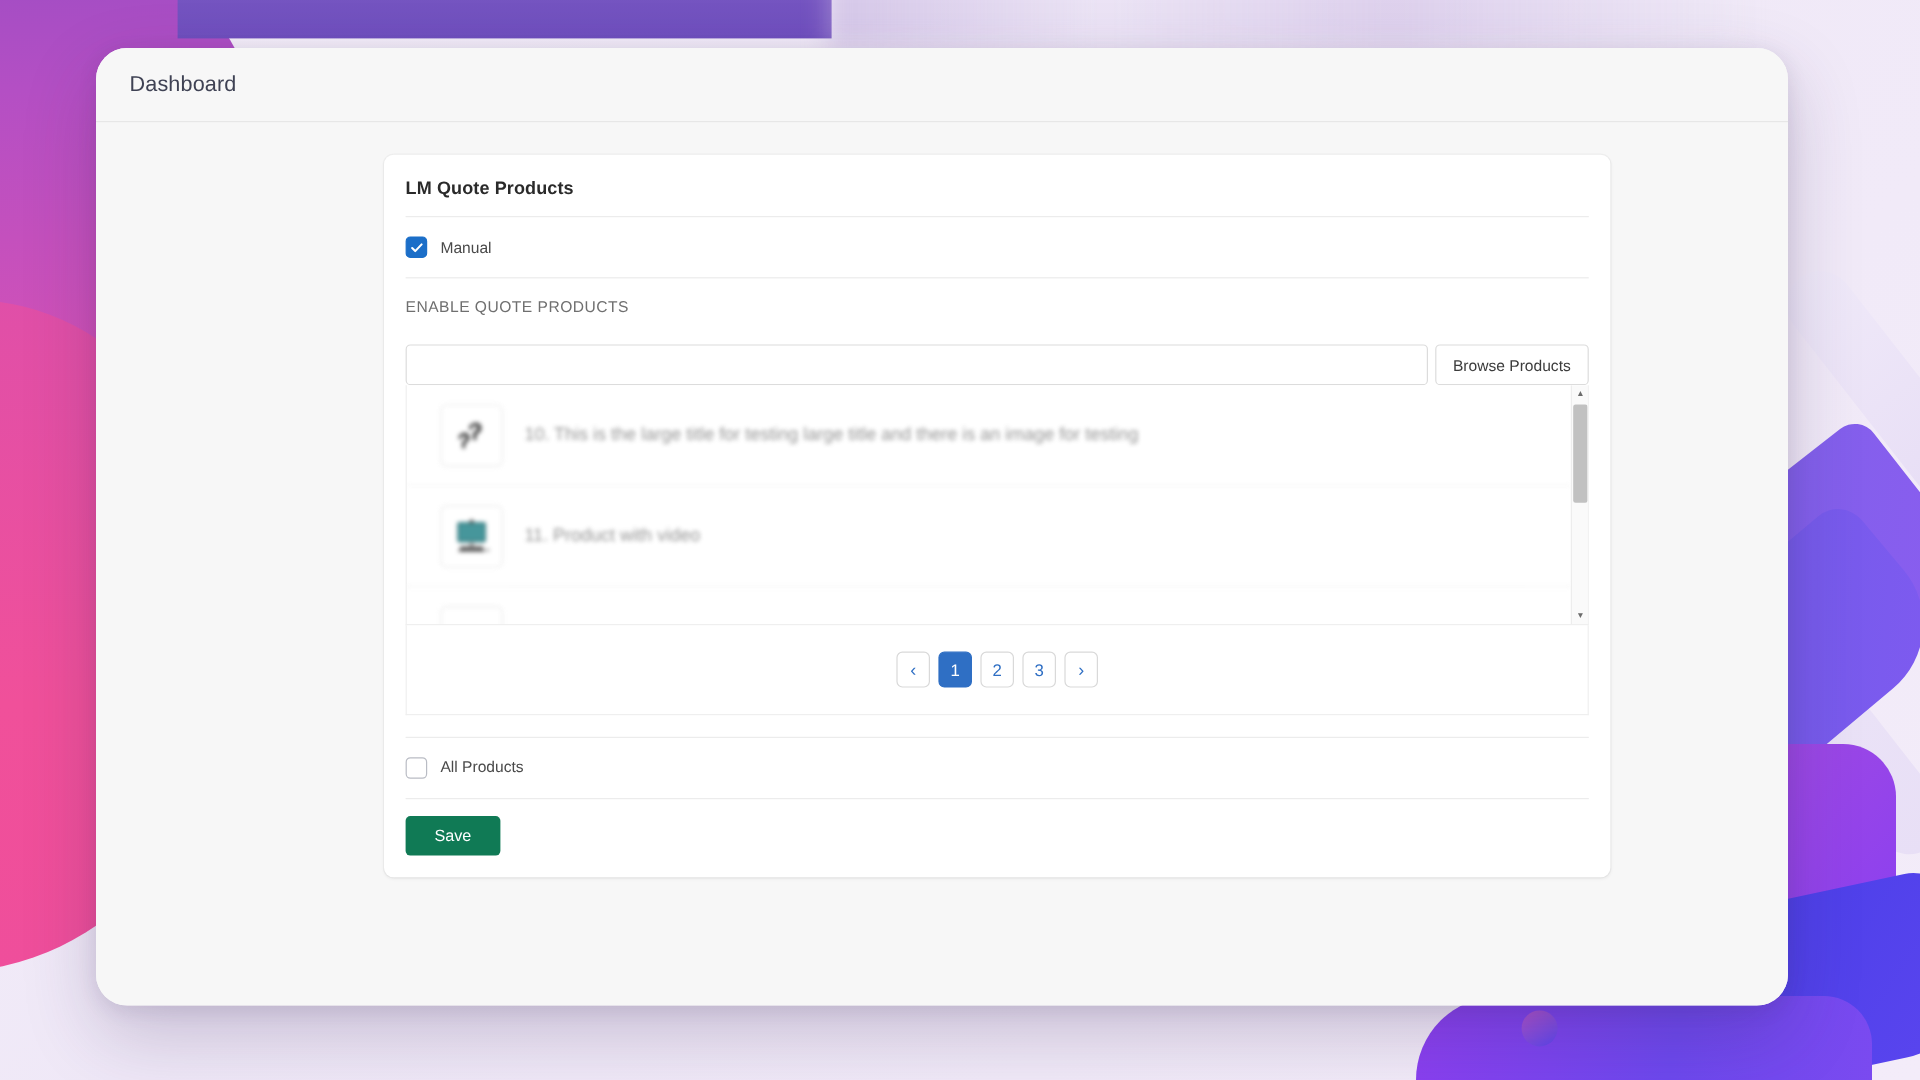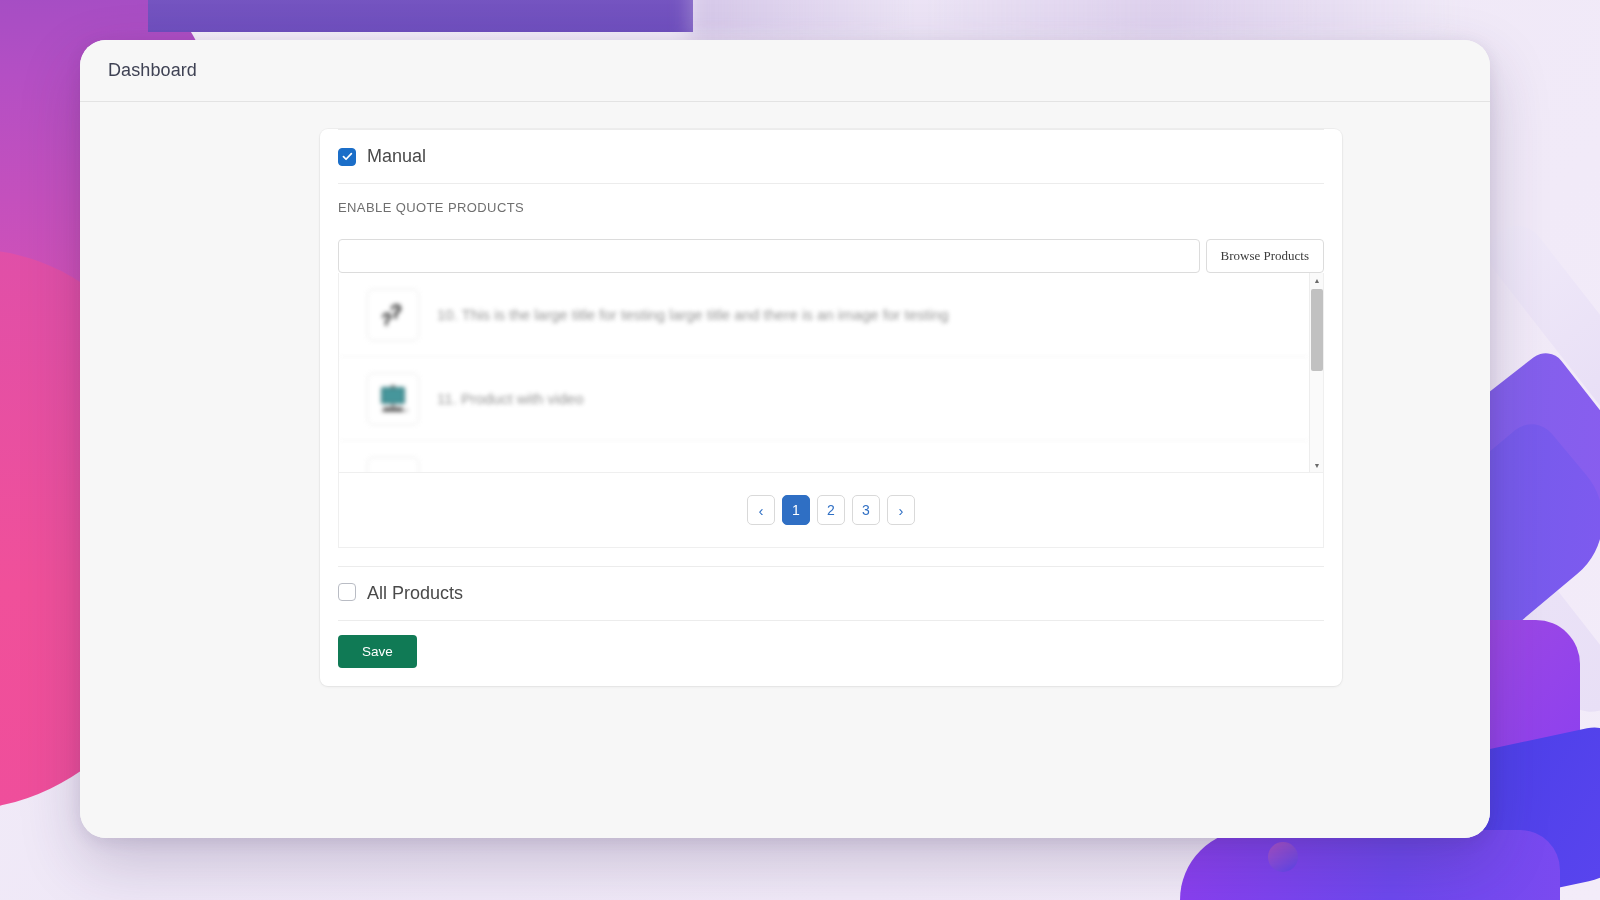--- a/index.html
+++ b/index.html
@@ -176,21 +176,21 @@
     display: inline-flex; align-items: center; justify-content: center;
     flex: none;
     cursor: pointer;
   }
   .cbx.checked {
     background: #1b6ec8;
     border-color: #1b6ec8;
   }
   .cbx.checked svg { display: block; }
   .cbx svg { display: none; }
-  .cbx-label { font-size: 18px; color: #4a4a4a; }
+  .cbx-label { font-size: 13px; color: #4a4a4a; }
 
   
   .section { padding: 16px 18px 18px 18px; }
   .section-label {
     font-size: 13px;
     color: #6f6f6f;
     letter-spacing: .4px;
     margin-bottom: 24px;
   }
   .search-row { display: flex; align-items: stretch; }
@@ -210,21 +210,21 @@
     margin-left: 6px;
     height: 34px;
     padding: 0 14px;
     border: 1px solid #dcdcdc;
     border-radius: 4px;
     background: #fff;
     font-size: 13px;
     color: #3c3c3c;
     cursor: pointer;
     white-space: nowrap;
-    font-family: Liberation Serif, serif;
+    font-family: Liberation Sans, sans-serif;
   }
 
   
   .list-box {
     margin-top: 0px;
     border-left: 1px solid #efefef;
     border-right: 1px solid #efefef;
     border-bottom: 1px solid #efefef;
     height: 200px;
     position: relative;
@@ -355,20 +355,23 @@
 <div class="window">
 
   <div class="window-header">
     <div class="window-title">Dashboard</div>
   </div>
 
   <div class="window-body">
 
     <div class="card">
 
+      <div class="card-head">
+        <div class="card-title">LM Quote Products</div>
+      </div>
       <div class="divider"></div>
 
       <div class="row-check">
         <span class="cbx checked">
           <svg width="11" height="11" viewBox="0 0 12 12">
             <path d="M1.6 6.2 L4.4 9 L10.2 2.9" fill="none" stroke="#ffffff" stroke-width="1.9" stroke-linecap="round" stroke-linejoin="round"></path>
           </svg>
         </span>
         <span class="cbx-label">Manual</span>
       </div>

